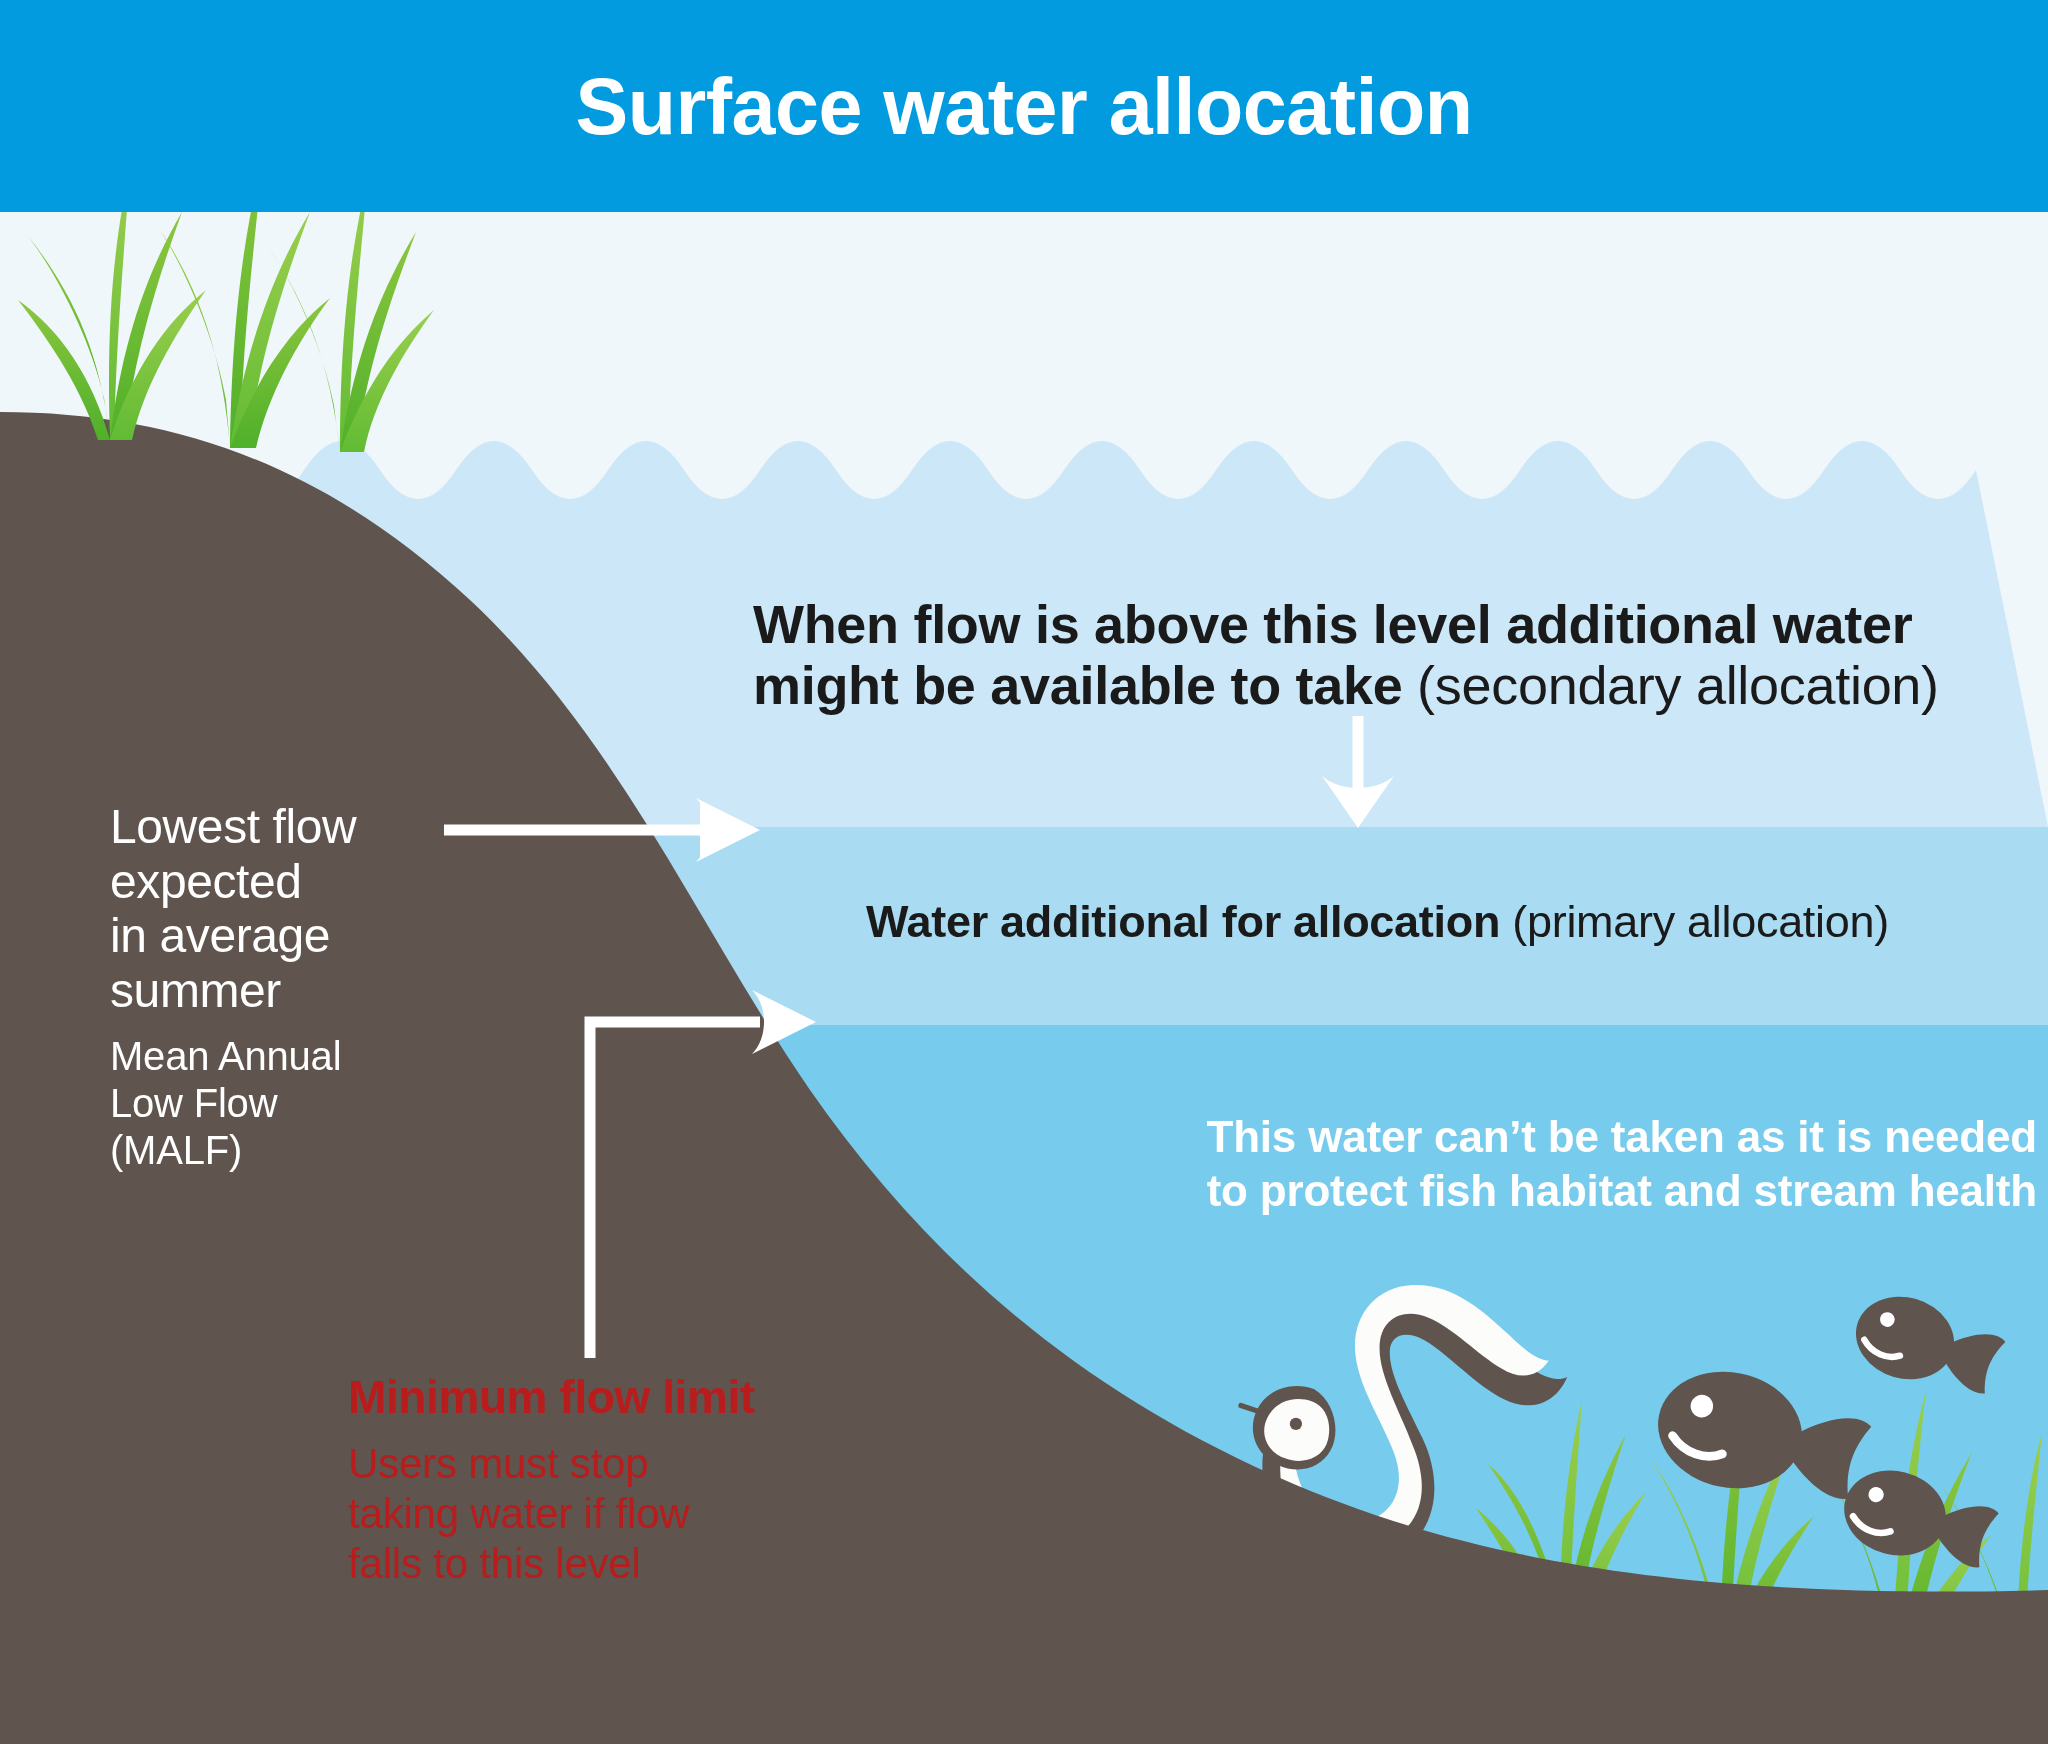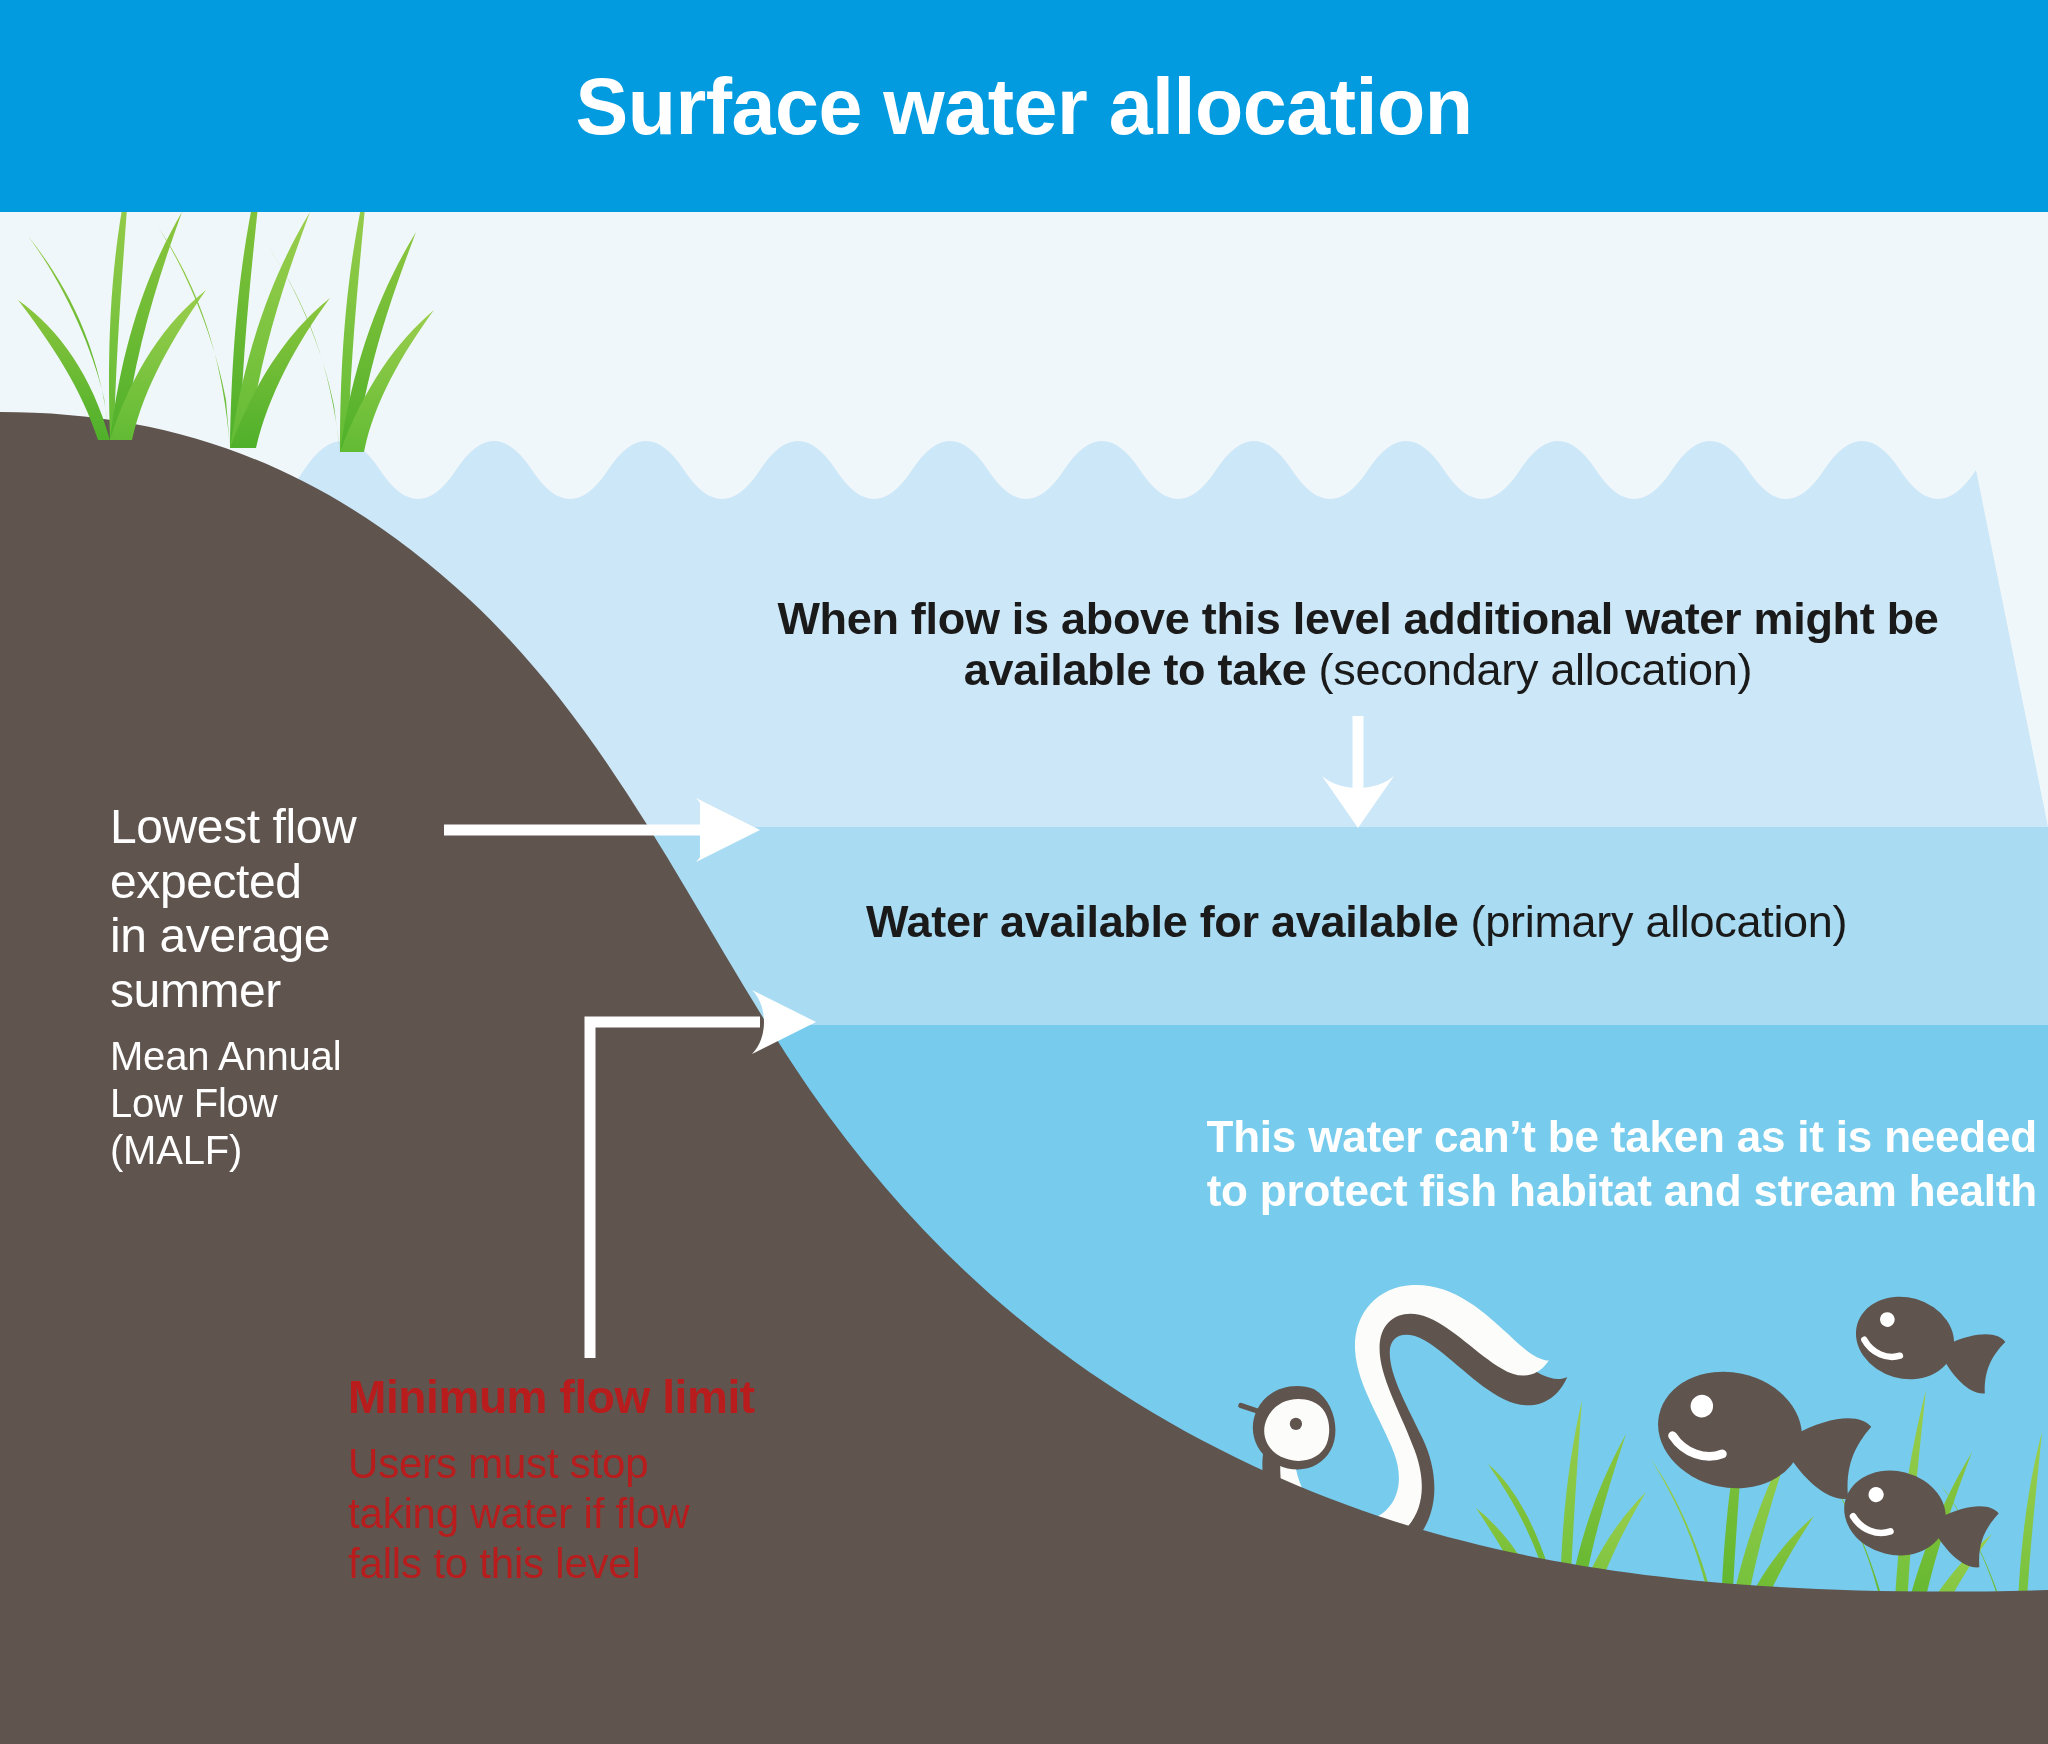--- a/index.html
+++ b/index.html
@@ -61,23 +61,22 @@
     line-height: 1.13;
   }
   .blk-dark { color: #1A1A1A; }
   .bold { font-weight: bold; }
   .reg  { font-weight: normal; }
 
   #secondary-text {
     left: 753px;
     top: 594px;
     width: 1210px;
-    font-size: 45px;
+    font-size: 54px;
     letter-spacing: -0.3px;
-    text-align: center;
   }
   #primary-text {
     left: 866px;
     top: 897px;
     width: 1180px;
     font-size: 45px;
     letter-spacing: -0.3px;
   }
   #protect-text {
     left: 1037px;
@@ -327,21 +326,21 @@
 
   <div class="header-bar">
     <div class="header-title">Surface water allocation</div>
   </div>
 
   <div class="txt blk-dark" id="secondary-text">
     <span class="bold">When flow is above this level additional water might be available to take</span><span class="reg"> (secondary allocation)</span>
   </div>
 
   <div class="txt blk-dark" id="primary-text">
-    <span class="bold">Water available for available</span><span class="reg"> (primary allocation)</span>
+    <span class="bold">Water additional for allocation</span><span class="reg"> (primary allocation)</span>
   </div>
 
   <div class="txt" id="protect-text">
     <div>This water can’t be taken as it is needed</div>
     <div>to protect fish habitat and stream health</div>
   </div>
 
   <div class="txt" id="malf-block">
     <div class="head">
       <div>Lowest flow</div>

